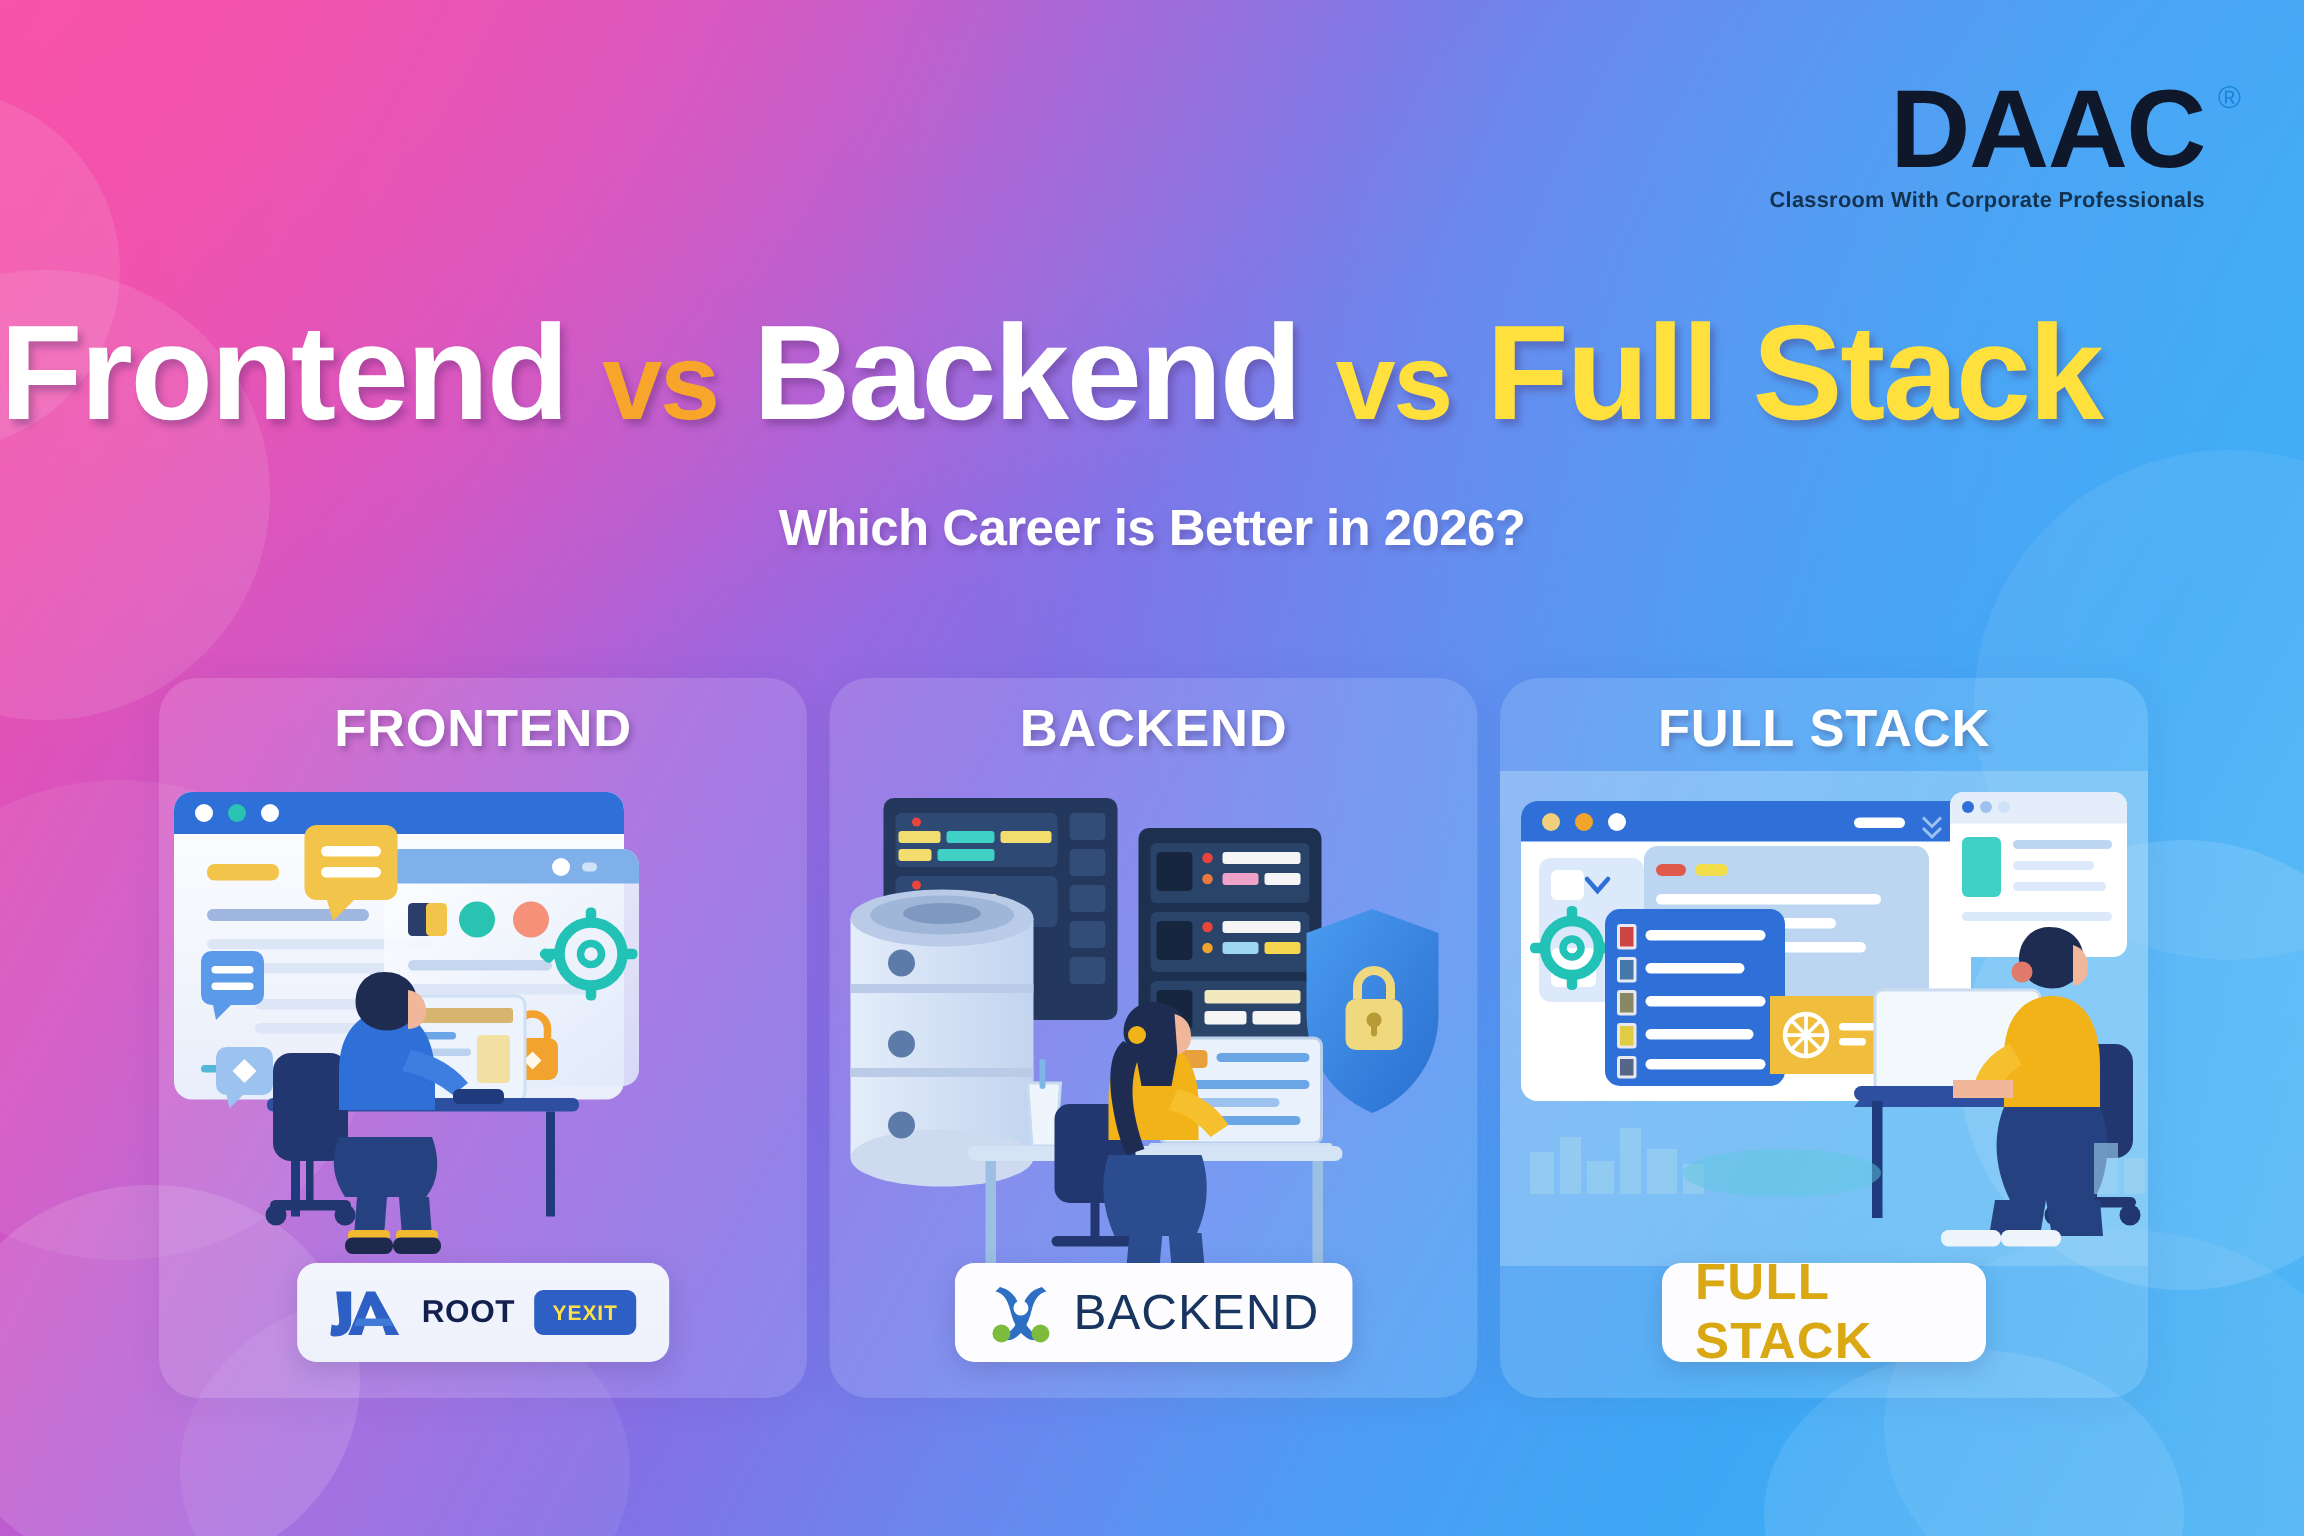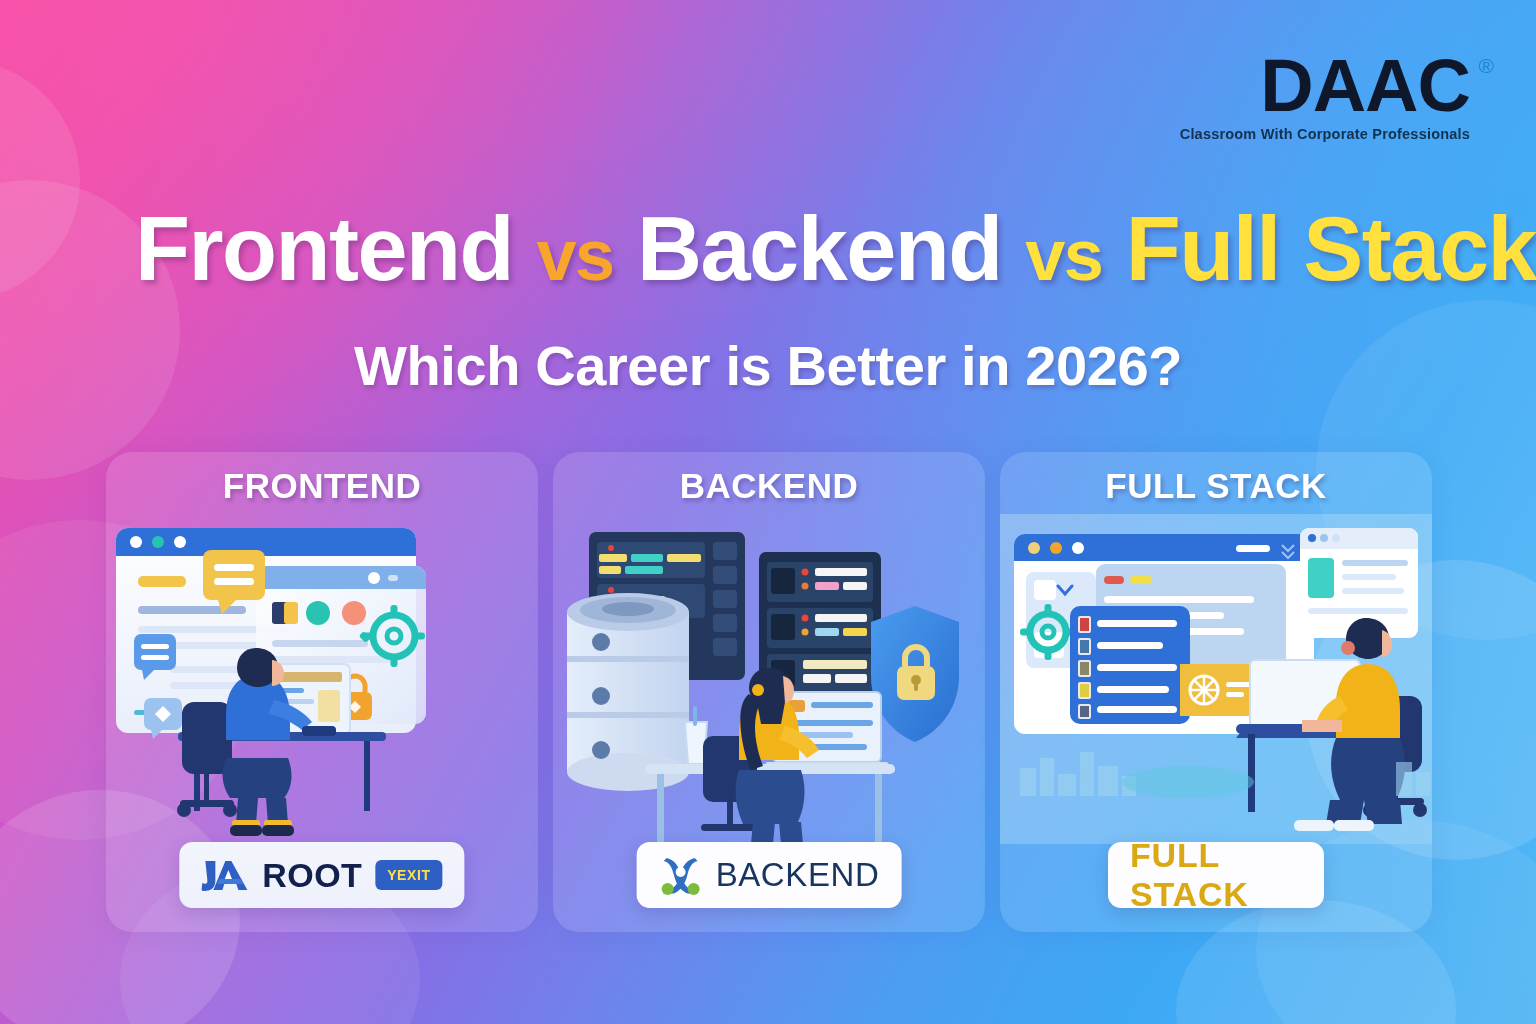--- a/index.html
+++ b/index.html
@@ -45,32 +45,32 @@
   }
   .logo-reg{
     position:absolute;right:-24px;top:4px;font-size:21px;color:#1a84d8;font-weight:normal;
   }
   .logo-tag{
     font-size:14.5px;color:#12324f;margin-top:5px;letter-spacing:.2px;font-weight:700;
   }
 
   
   .headline{
-    position:absolute;left:0;right:0;top:198px;text-align:right;
+    position:absolute;left:0;right:0;top:198px;text-align:left;
     font-size:90px;font-weight:bold;letter-spacing:-1.5px;white-space:nowrap;
     font-family:"Liberation Sans", sans-serif;
     text-shadow:3px 4px 5px rgba(60,30,90,.30);
   }
   .headline .w{color:#ffffff;}
   .headline .vs1{color:#f7a52b;font-size:72px;}
   .headline .vs2{color:#ffe03c;font-size:72px;}
   .headline .fs{color:#ffe03c;}
   .subline{
     position:absolute;left:0;right:0;top:333px;text-align:center;
-    font-size:56px;color:#ffffff;font-weight:bold;letter-spacing:-.4px;
+    font-size:34px;color:#ffffff;font-weight:bold;letter-spacing:-.4px;
     text-shadow:2px 3px 4px rgba(60,30,90,.26);
   }
 
   
   .cards{position:absolute;left:100px;top:452px;width:1345px;height:490px;}
   .card{
     position:absolute;top:0;width:432px;height:480px;border-radius:26px;
     background:rgba(255,255,255,.13);
     box-shadow:0 2px 24px rgba(60,40,110,.07);
     overflow:hidden;
@@ -88,21 +88,21 @@
 
   
   .badge{
     position:absolute;bottom:24px;left:50%;transform:translateX(-50%);
     background:#fdfdff;border-radius:13px;
     box-shadow:0 5px 16px rgba(40,30,90,.17);
     display:flex;align-items:center;justify-content:center;gap:13px;
     height:66px;padding:0 22px;
   }
   .badge.b-front{background:linear-gradient(180deg,#f3f5fd,#eef1fb);}
-  .badge-text{font-size:34px;font-weight:bold;color:#12204d;letter-spacing:.4px;}
+  .badge-text{font-size:21px;font-weight:bold;color:#12204d;letter-spacing:.4px;}
   .badge-text.backend{font-weight:normal;font-size:33px;color:#17355f;letter-spacing:.6px;}
   .badge-text.fullstack{color:#d9a813;font-size:34px;letter-spacing:.8px;}
   .yexit{
     background:#2e5fc4;color:#fde047;border-radius:6px;font-size:14px;font-weight:bold;
     padding:7px 12px;letter-spacing:.6px;
   }
   svg{display:block;}
 </style>
 </head>
 <body>

